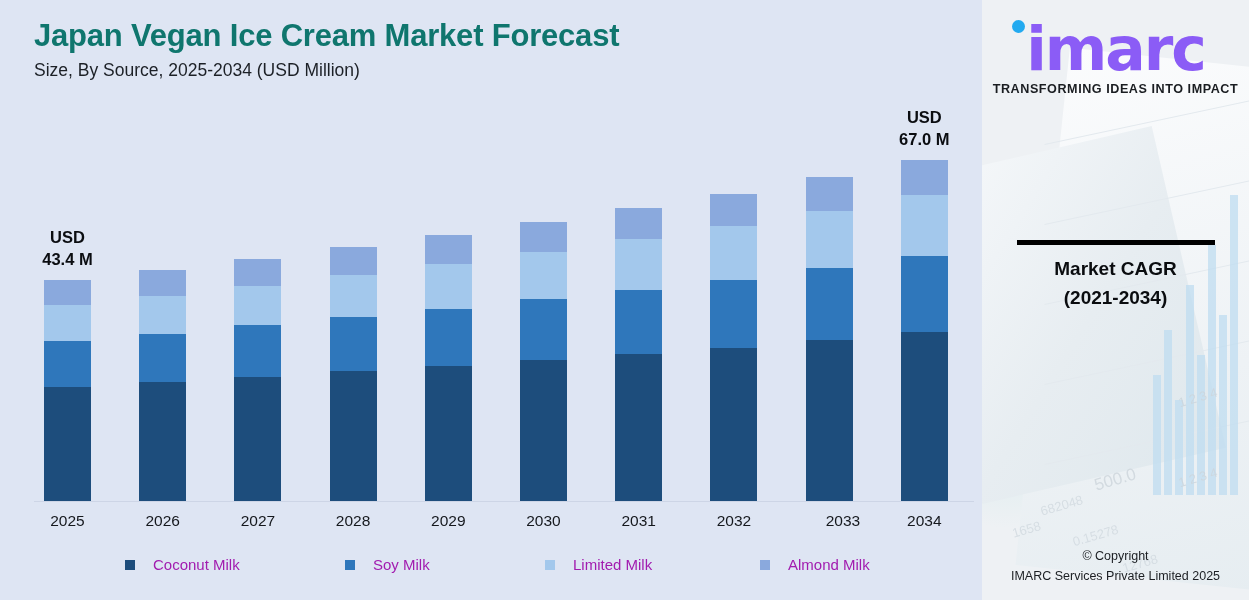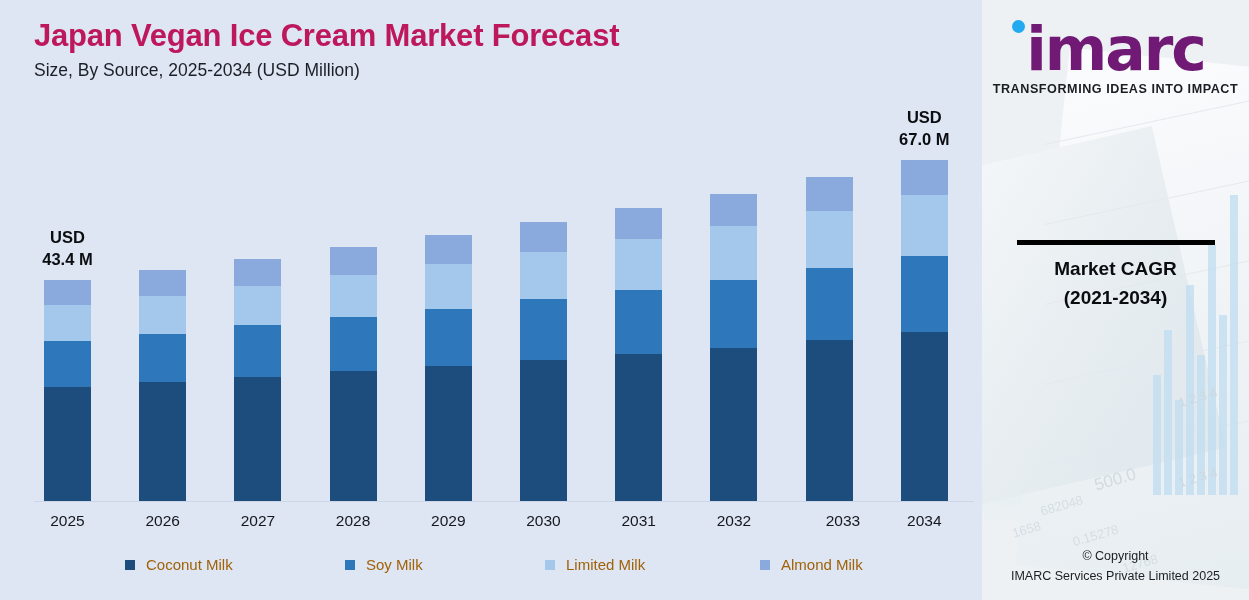--- a/index.html
+++ b/index.html
@@ -10,21 +10,21 @@
   }
   #root{position:relative;width:1249px;height:600px;}
 
   
   .chart-panel{
     position:absolute;left:0;top:0;width:982px;height:600px;
     background:#dee5f3;
   }
   .titles{position:absolute;left:34px;top:18px;}
   .chart-title{
-    font-size:31px;font-weight:bold;color:#be185d;letter-spacing:-0.2px;
+    font-size:31px;font-weight:bold;color:#0f766e;letter-spacing:-0.2px;
     line-height:1.18;white-space:nowrap;
   }
   .chart-subtitle{
     margin-top:5px;font-size:17.5px;color:#1c2026;font-weight:400;
     white-space:nowrap;
   }
 
   .plot{
     position:absolute;left:20px;top:108px;width:952px;height:395px;
   }
@@ -49,22 +49,22 @@
   }
   .xtick{
     position:absolute;width:90px;text-align:center;
     font-size:15.5px;color:#15181d;
   }
 
   .legend{
     position:absolute;left:20px;top:556px;width:952px;height:24px;
   }
   .legend-item{
-    position:absolute;display:flex;align-items:center;gap:11px;
-    font-size:15px;color:#a16207;white-space:nowrap;text-align:right;
+    position:absolute;display:flex;align-items:center;gap:18px;
+    font-size:15px;color:#a21caf;white-space:nowrap;text-align:right;
   }
   .swatch{width:10px;height:10px;display:inline-block;flex:0 0 auto;}
 
   
   .right-panel{
     position:absolute;left:982px;top:0;width:267px;height:600px;
     background:#eef1f4;
     overflow:hidden;
   }
   .bg-art{position:absolute;inset:0;}
@@ -94,21 +94,21 @@
   .artgrid{position:absolute;inset:0;}
   .artgrid span{
     position:absolute;background:#e3e9ee;display:block;
   }
 
   .logo-wrap{position:absolute;left:0;top:18px;width:267px;text-align:center;}
   .logo-mark{
     display:inline-block;position:relative;width:236px;height:62px;
   }
   .logo-text{
-    font-size:60px;font-weight:bold;color:#701a75;letter-spacing:-2px;
+    font-size:60px;font-weight:bold;color:#8b5cf6;letter-spacing:-2px;
     line-height:62px;font-family:"DejaVu Sans",sans-serif;margin-top:48px;
   }
   .logo-dot{
     position:absolute;left:14px;top:2px;width:13px;height:13px;border-radius:50%;
     background:#22aaf0;
   }
   .logo-tag{
     margin-top:2px;font-size:12.6px;font-weight:bold;color:#1a1d21;
     letter-spacing:0.55px;
   }

